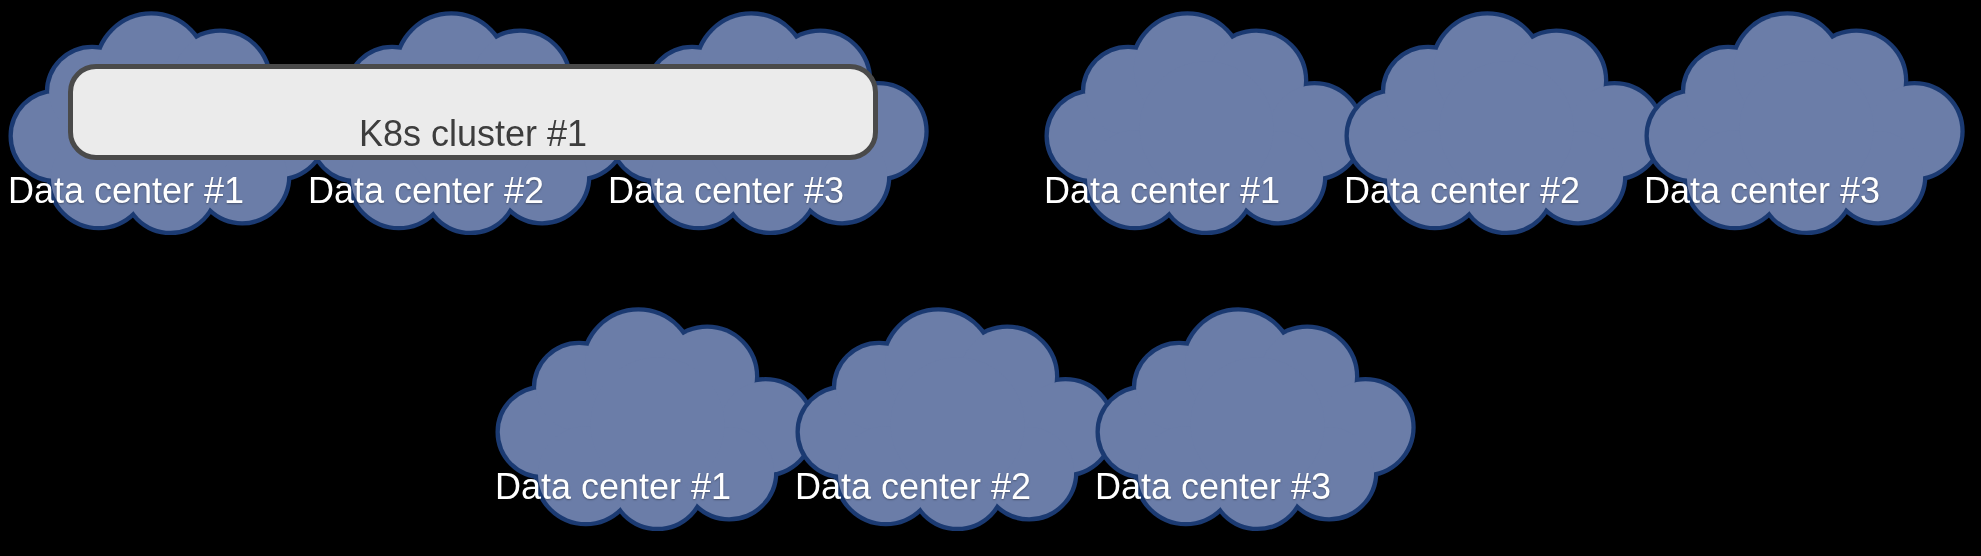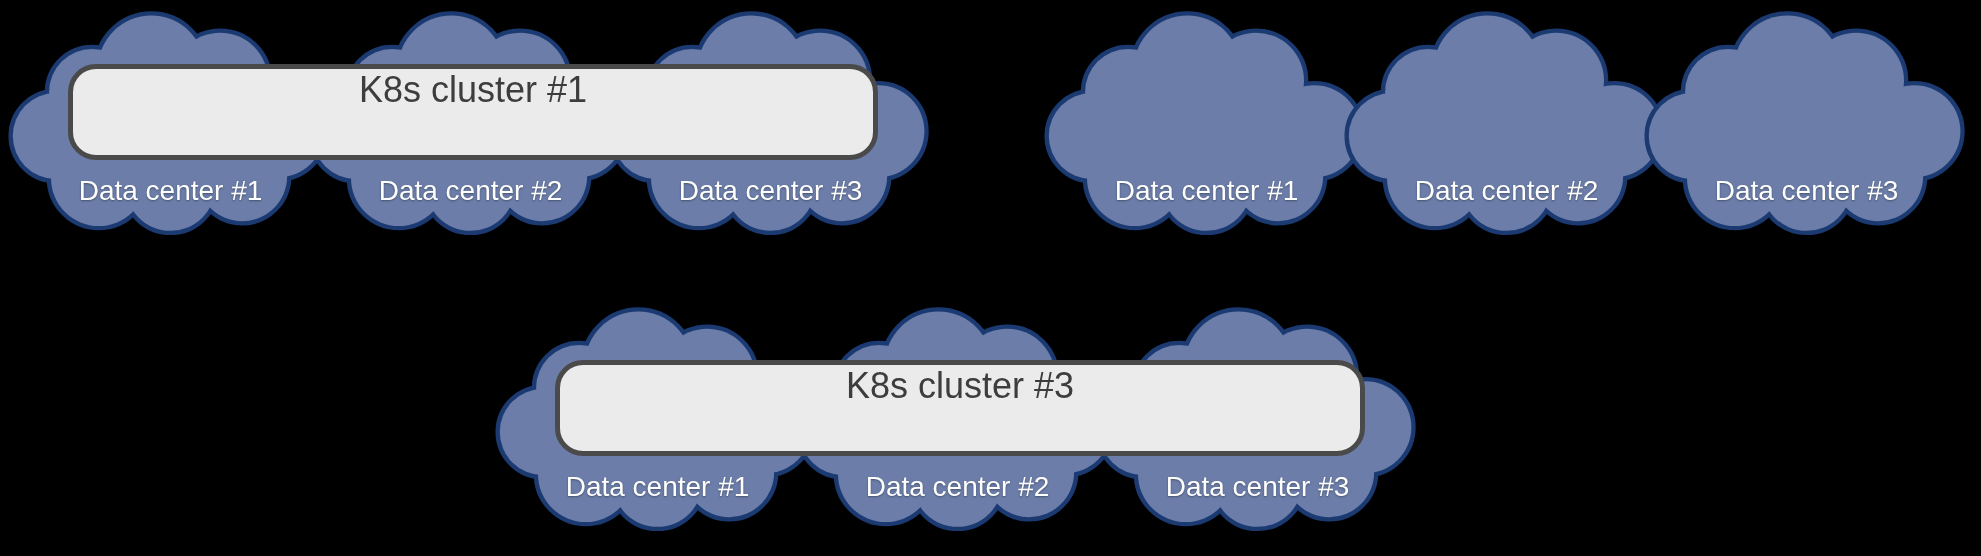--- a/index.html
+++ b/index.html
@@ -42,43 +42,43 @@
     width: 325px;
     height: 245px;
     display: block;
   }
 
   .dc-label {
     position: absolute;
     left: 0;
     top: 170px;
     width: 100%;
-    text-align: center;
+    text-align: left;
     color: #ffffff;
-    font-size: 28px;
+    font-size: 36px;
     line-height: 34px;
     text-shadow: 0 1px 2px rgba(0,0,0,0.35);
     z-index: 5;
     white-space: nowrap;
   }
 
   
   .cluster-box {
     position: absolute;
     left: 60px;
     top: 60px;
     width: 810px;
     height: 96px;
     box-sizing: border-box;
     background: #ebebeb;
     border: 5px solid #4a4a4a;
     border-radius: 28px;
     z-index: 10;
     display: flex;
-    align-items: flex-start;
+    align-items: flex-end;
     justify-content: center;
   }
   .cluster-box span {
     color: #3d3d3d;
     font-size: 36px;
     white-space: nowrap;
   }
 
   .defs-holder {
     position: absolute;
@@ -177,16 +177,13 @@
         <use href="#cloud-shape"></use>
       </svg>
     <div class="dc-label">Data center #2</div>
   </div>
   <div class="cloud c3">
     <svg class="cloud-svg" viewBox="0 0 340 256" preserveAspectRatio="none">
         <use href="#cloud-shape"></use>
       </svg>
     <div class="dc-label">Data center #3</div>
   </div>
-  <div class="cluster-box">
-    <span>K8s cluster #3</span>
-  </div>
 </div>
 
 </body></html>

